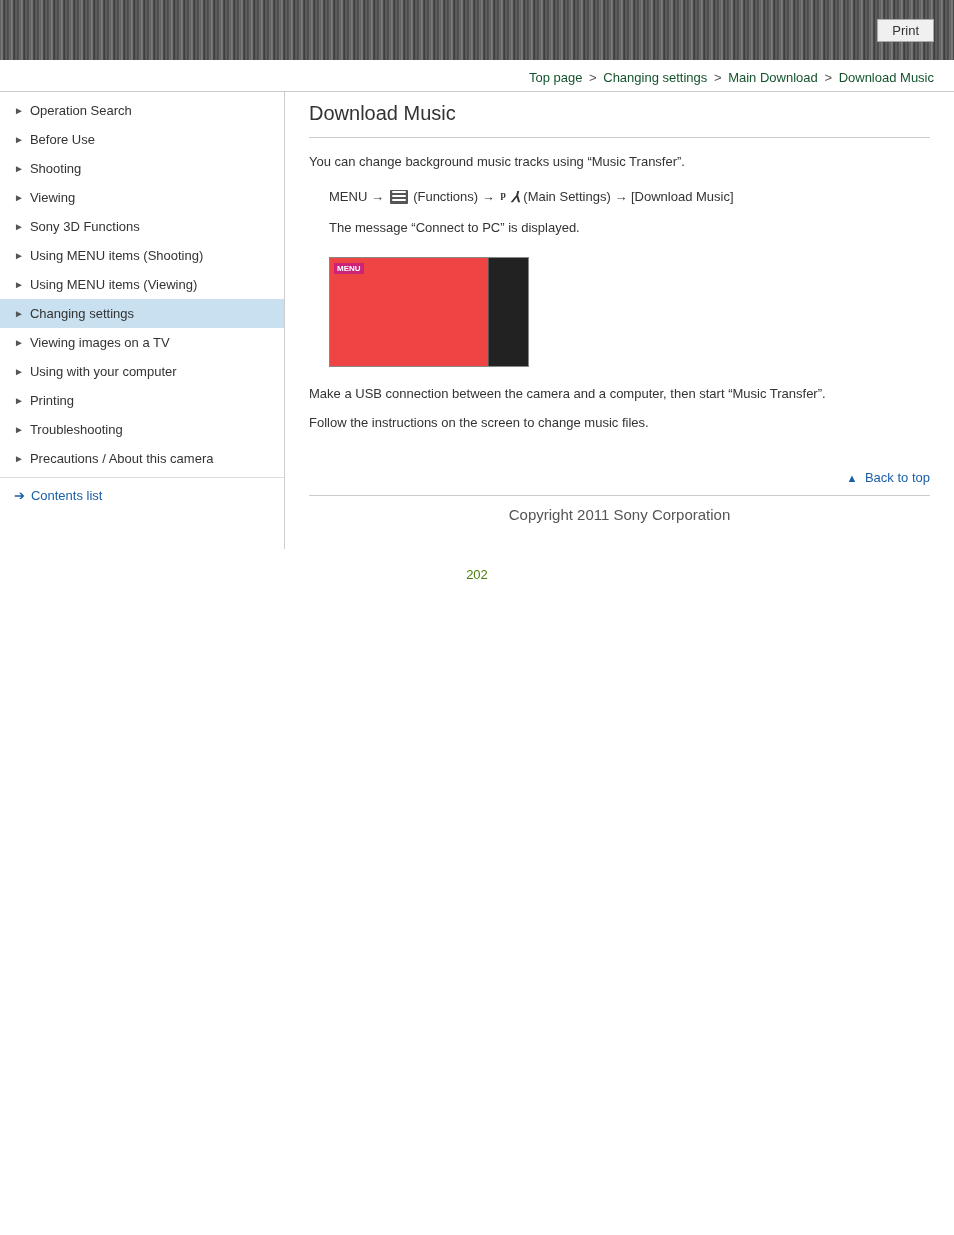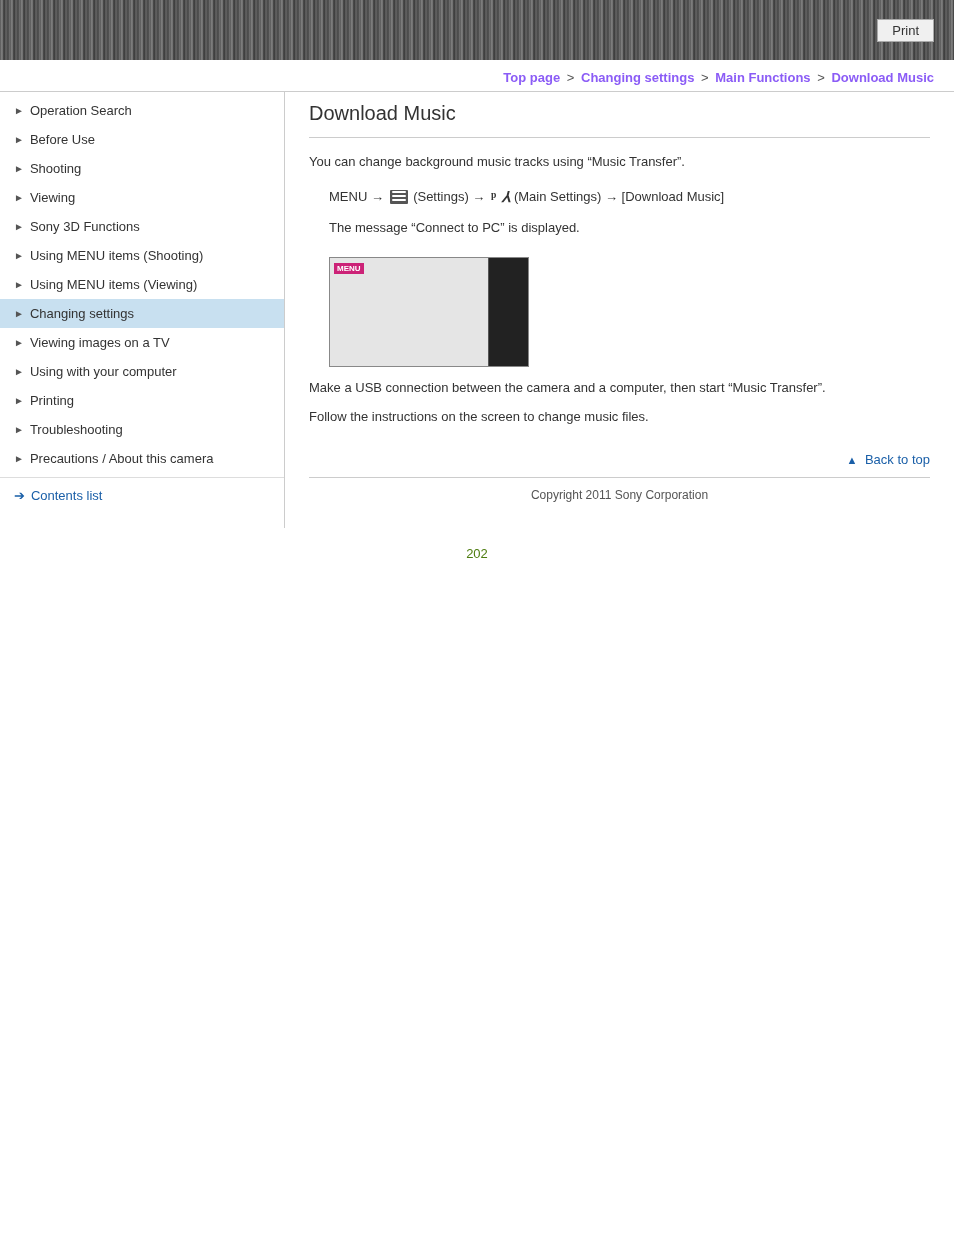--- a/index.html
+++ b/index.html
@@ -28,23 +28,22 @@
       color: #333;
     }
 
     
     .breadcrumb-bar {
       text-align: right;
       padding: 10px 20px 6px 20px;
       font-size: 13px;
     }
     .breadcrumb-bar a {
-      color: #8b5cf6;
+      color: #14532d;
       text-decoration: none;
-      font-weight: bold;
     }
     .breadcrumb-separator { color: #555; margin: 0 3px; }
 
     
     .main-layout {
       display: flex;
       width: 100%;
     }
 
     
@@ -119,24 +118,24 @@
 
     .menu-instruction {
       font-size: 13px;
       line-height: 1.8;
       margin-left: 20px;
       margin-bottom: 4px;
     }
 
     
     .camera-screen {
-      margin: 14px 0 8px 20px;
+      margin: 14px 0 14px 20px;
       width: 200px;
       height: 110px;
-      background: #e5e5e5;
+      background: #ef4444;
       position: relative;
       border: 1px solid #888;
       display: inline-block;
     }
     .camera-screen .menu-label {
       position: absolute;
       top: 5px;
       left: 4px;
       background: #cc2277;
       color: #fff;
@@ -156,41 +155,41 @@
 
     .content-text-block {
       font-size: 13px;
       line-height: 1.6;
       margin-bottom: 8px;
     }
 
     .back-to-top {
       text-align: right;
       font-size: 13px;
-      margin-top: 16px;
+      margin-top: 28px;
       padding-top: 8px;
     }
     .back-to-top a {
       color: #1a5fa8;
       text-decoration: none;
     }
     .back-to-top .triangle {
       color: #1a5fa8;
       margin-right: 4px;
       font-size: 11px;
     }
 
     
     .footer-divider {
       border-top: 1px solid #ccc;
       margin-top: 10px;
     }
     .footer-copyright {
       text-align: center;
-      font-size: 12px;
+      font-size: 15px;
       color: #555;
       padding: 10px 0 6px 0;
     }
 
     
     .page-number {
       text-align: center;
       font-size: 13px;
       color: #4d7c0f;
       padding: 18px 0 10px 0;
@@ -201,21 +200,21 @@
 
 <div class="header-bar">
   <button class="print-button">Print</button>
 </div>
 
 <div class="breadcrumb-bar">
   <a href="#">Top page</a>
   <span class="breadcrumb-separator"> &gt; </span>
   <a href="#">Changing settings</a>
   <span class="breadcrumb-separator"> &gt; </span>
-  <a href="#">Main Functions</a>
+  <a href="#">Main Download</a>
   <span class="breadcrumb-separator"> &gt; </span>
   <a href="#">Download Music</a>
 </div>
 
 <div class="main-layout">
 
   <nav class="sidebar">
     <div class="sidebar-item">
       <span class="arrow">►</span>
       <span class="label">Operation Search</span>
@@ -283,21 +282,21 @@
     <p class="content-text">You can change background music tracks using “Music Transfer”.</p>
 
     <div class="menu-instruction">
       <span>MENU → </span>
       
       <span style="display:inline-block;width:18px;height:14px;vertical-align:middle;margin:0 2px;background:#555;position:relative;border-radius:1px;">
         <span style="position:absolute;top:1px;left:2px;right:2px;height:2px;background:#fff;border-radius:1px;"></span>
         <span style="position:absolute;top:5px;left:2px;right:2px;height:2px;background:#fff;border-radius:1px;"></span>
         <span style="position:absolute;top:9px;left:2px;right:2px;height:2px;background:#fff;border-radius:1px;"></span>
       </span>
-      <span> (Settings) → </span>
+      <span> (Functions) → </span>
       
       <span style="display:inline-block;font-size:16px;font-weight:bold;font-family:serif;vertical-align:middle;margin:0 2px;">ᵖ</span>
       <span style="font-size:15px;font-weight:bold;font-style:italic;font-family:serif;vertical-align:middle;">⅄</span>
       <span> (Main Settings) → [Download Music]</span>
     </div>
     <div class="menu-instruction">
       <span>The message “Connect to PC” is displayed.</span>
     </div>
 
     

